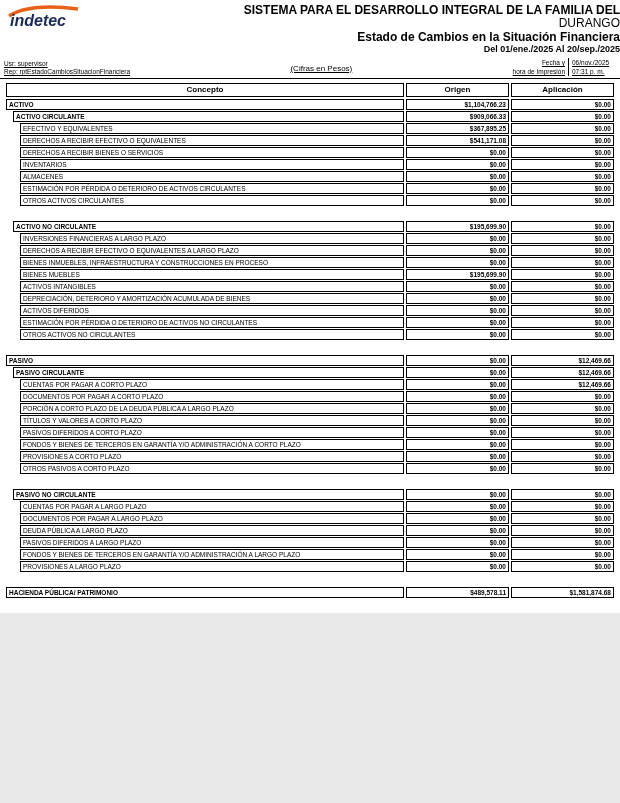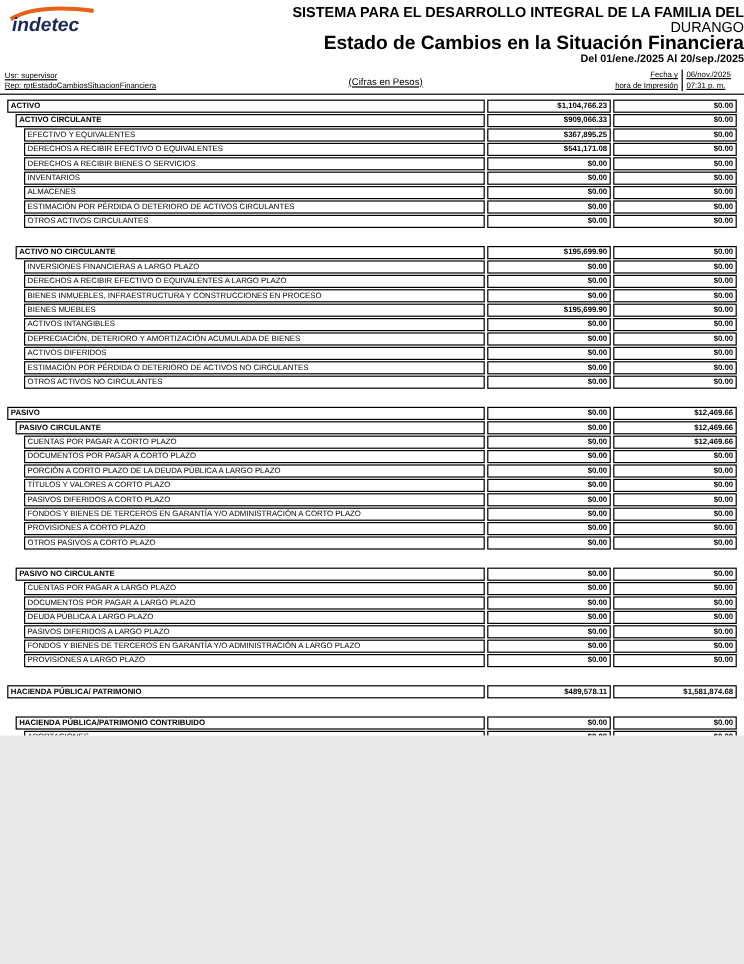--- a/index.html
+++ b/index.html
@@ -7,21 +7,21 @@
   .page {
     width:620px; height:613px; background:#ffffff; margin:0 auto;
     position:relative; overflow:hidden; color:#000;
   }
   
   .header { position:relative; padding-top:4px; }
   .logo { position:absolute; left:6px; top:2px; width:78px; height:30px; }
   .titles { text-align:right; }
   .title-1 { font-size:12px; font-weight:bold; line-height:13px; }
   .title-2 { font-size:12px; font-weight:normal; line-height:13px; }
-  .report-title { font-size:16px; font-weight:bold; line-height:12px; margin-top:1px; }
+  .report-title { font-size:12px; font-weight:bold; line-height:12px; margin-top:1px; }
   .period { font-size:9px; font-weight:bold; line-height:11px; margin-top:1px; }
   .info-bar {
     display:flex; justify-content:space-between; align-items:flex-end;
     border-bottom:1px solid #000; padding:0 2px 2px 4px; margin-top:3px;text-decoration:underline;
   }
   .usr-block { font-size:6.5px; line-height:8px; }
   .cifras { font-size:8px; line-height:9px; align-self:center; margin-top:2px; }
   .print-box { display:flex; font-size:6.5px; line-height:9px; }
   .print-labels { text-align:right; padding-right:3px; }
   .print-values { border-left:1px solid #000; padding-left:3px; min-width:50px; }
@@ -77,20 +77,25 @@
         </div>
         <div class="print-values">
           <div>06/nov./2025</div>
           <div>07:31 p. m.</div>
         </div>
       </div>
     </div>
   </div>
 
   <div class="table-wrap">
+    <div class="thead">
+      <div class="hcell h-concept">Concepto</div>
+      <div class="hcell h-amount">Origen</div>
+      <div class="hcell h-amount">Aplicación</div>
+    </div>
     <div>
         <div class="trow lvl0">
           <div class="cell concept">ACTIVO</div>
           <div class="cell amount">$1,104,766.23</div>
           <div class="cell amount">$0.00</div>
         </div>
         <div class="trow lvl1">
           <div class="cell concept">ACTIVO CIRCULANTE</div>
           <div class="cell amount">$909,066.33</div>
           <div class="cell amount">$0.00</div>

